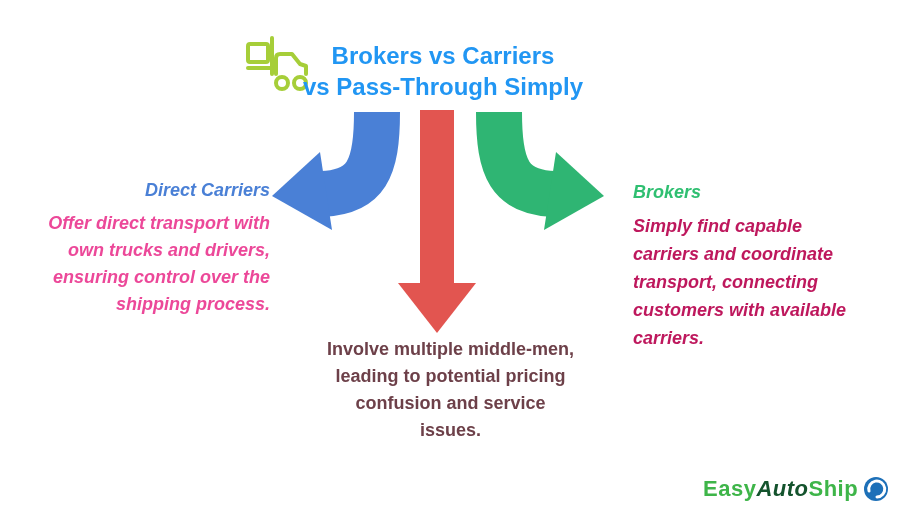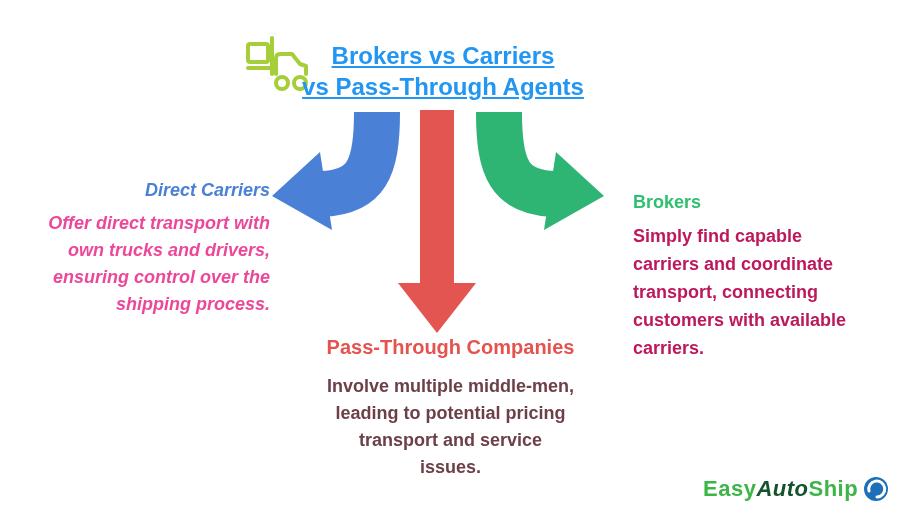--- a/index.html
+++ b/index.html
@@ -5,31 +5,31 @@
   html,body{margin:0;padding:0;background:#fff;}
   .canvas{
     position:relative;width:902px;height:518px;background:#ffffff;
     font-family:"Liberation Sans",sans-serif;overflow:hidden;
   }
   .arrows-layer{position:absolute;left:0;top:0;width:902px;height:518px;}
 
   .header-icon{position:absolute;left:244px;top:34px;width:70px;height:62px;}
   .title{
     position:absolute;left:293px;top:40px;width:300px;
-    text-align:center;font-size:24px;font-weight:700;color:#2196f3;line-height:31px;text-decoration:underline;
+    text-align:center;font-size:24px;font-weight:700;color:#2196f3;line-height:31px;
   }
 
   .section-heading{font-size:18px;font-weight:700;margin:0 0 9px 0;}
   .body-line{font-size:18px;font-weight:600;}
 
   .sec-left{position:absolute;left:25px;top:180px;width:245px;text-align:right;font-style:italic;}
   .sec-left .section-heading{color:#4a80d6;}
   .sec-left .body-line{color:#ec4899;line-height:27px;}
 
-  .sec-right{position:absolute;left:633px;top:192px;width:250px;text-align:left;}
+  .sec-right{position:absolute;left:633px;top:182px;width:250px;text-align:left;font-style:italic;}
   .sec-right .section-heading{color:#2fbf71;}
   .sec-right .body-line{color:#be185d;line-height:28px;}
 
   .sec-mid{position:absolute;left:303px;top:336px;width:295px;text-align:center;}
   .sec-mid .section-heading{color:#e4534e;font-size:20px;margin-bottom:14px;}
   .sec-mid .body-line{color:#6d4049;line-height:27px;}
 
   .logo{
     position:absolute;left:703px;top:476px;display:flex;align-items:flex-end;
     font-size:22px;font-weight:700;letter-spacing:0.5px;
@@ -62,45 +62,44 @@
     <rect x="4" y="10" width="20" height="18" rx="2"></rect>
     <line x1="28" y1="4" x2="28" y2="40"></line>
     <line x1="4" y1="34" x2="28" y2="34"></line>
     <path d="M 32 40 L 32 24 Q 32 20 36 20 L 48 20 L 56 30 L 62 32 L 62 40"></path>
     <circle cx="38" cy="49" r="6"></circle>
     <circle cx="56" cy="49" r="6"></circle>
   </svg>
 
   <div class="title">
     <div>Brokers vs Carriers</div>
-    <div>vs Pass-Through Agents</div>
+    <div>vs Pass-Through Simply</div>
   </div>
 
   <div class="sec-left">
     <div class="section-heading">Direct Carriers</div>
     <div class="body-line">Offer direct transport with</div>
     <div class="body-line">own trucks and drivers,</div>
     <div class="body-line">ensuring control over the</div>
     <div class="body-line">shipping process.</div>
   </div>
 
   <div class="sec-right">
     <div class="section-heading">Brokers</div>
     <div class="body-line">Simply find capable</div>
     <div class="body-line">carriers and coordinate</div>
     <div class="body-line">transport, connecting</div>
     <div class="body-line">customers with available</div>
     <div class="body-line">carriers.</div>
   </div>
 
   <div class="sec-mid">
-    <div class="section-heading">Pass-Through Companies</div>
     <div class="body-line">Involve multiple middle-men,</div>
     <div class="body-line">leading to potential pricing</div>
-    <div class="body-line">transport and service</div>
+    <div class="body-line">confusion and service</div>
     <div class="body-line">issues.</div>
   </div>
 
   <div class="logo">
     <span class="easy">Easy</span>
       <span class="auto">Auto</span>
       <span class="ship">Ship</span>
     <svg class="logo-icon" viewBox="0 0 26 26">
       <circle cx="13" cy="13" r="12" fill="#1d70b8"></circle>
       <path d="M 6 15 a 8 8 0 1 1 8 6" fill="none" stroke="#ffffff" stroke-width="3" stroke-linecap="round"></path>

